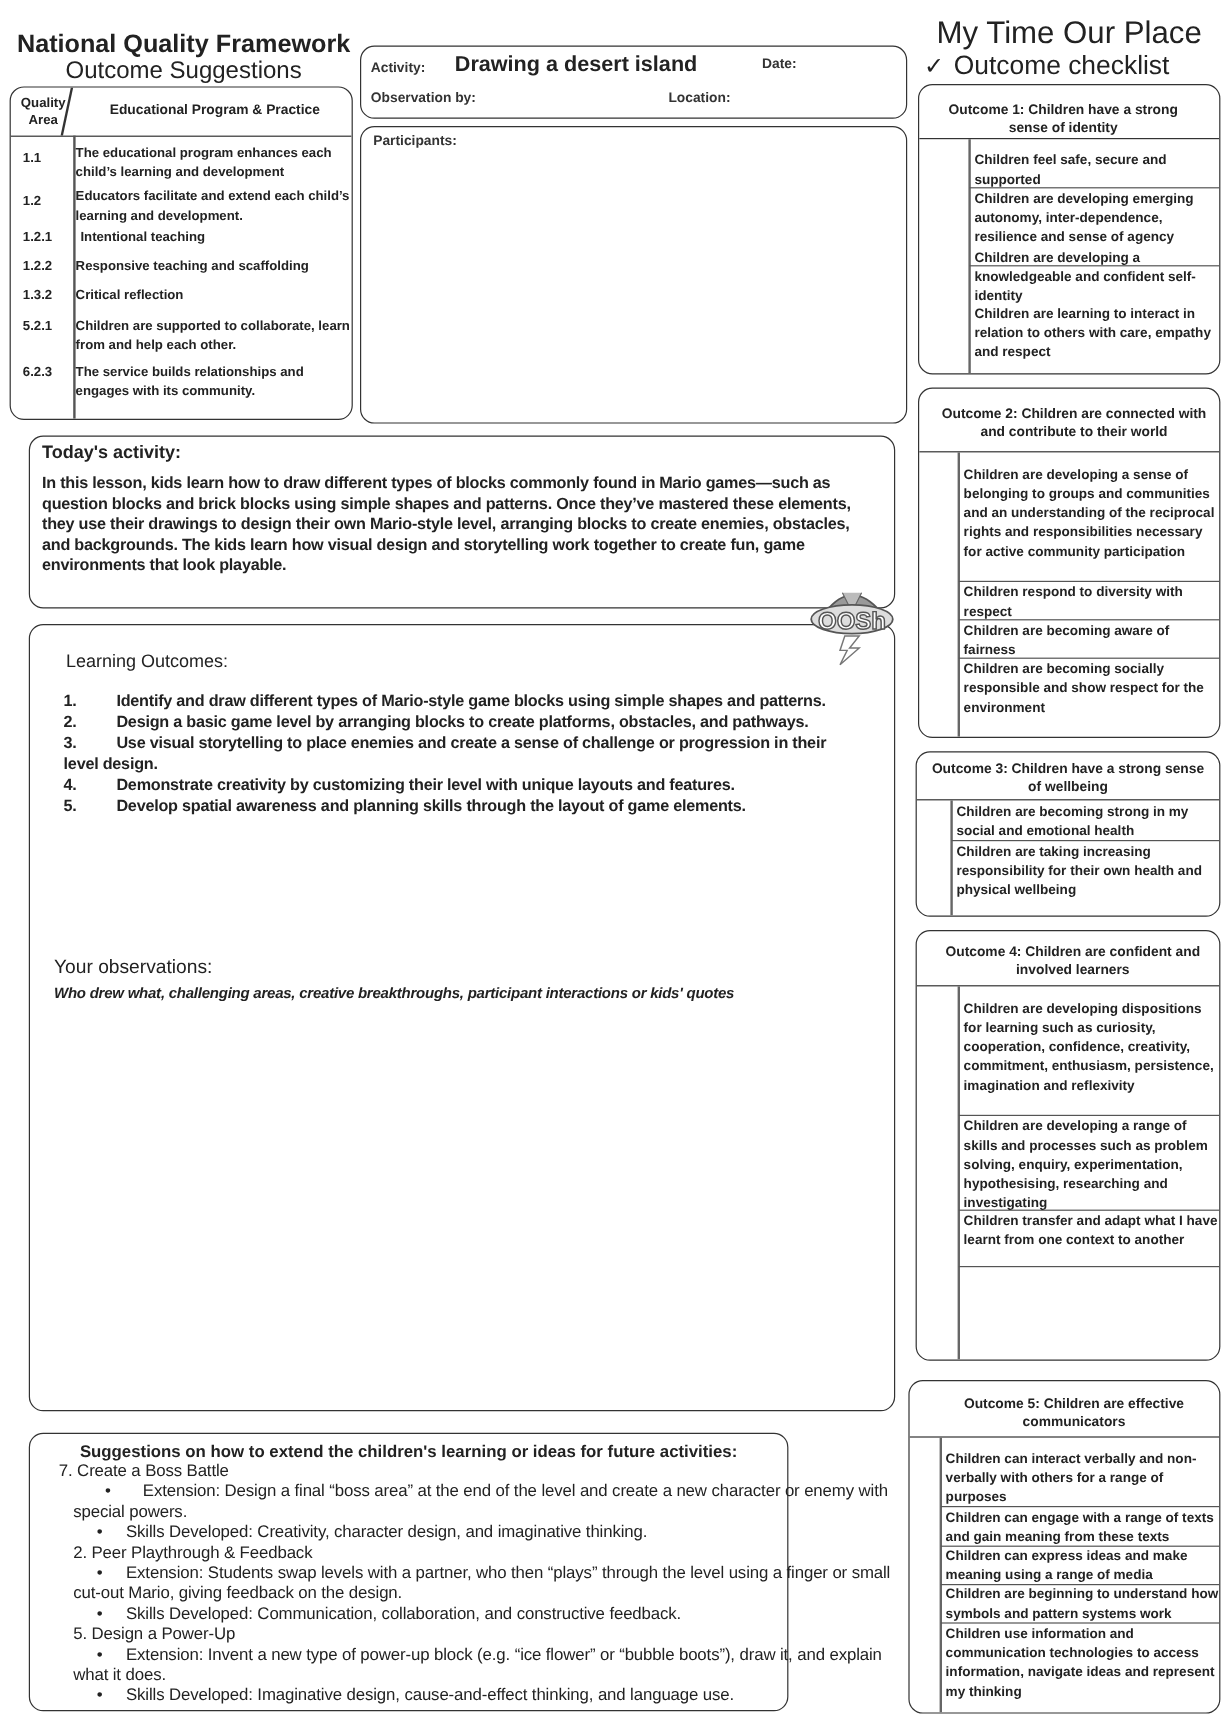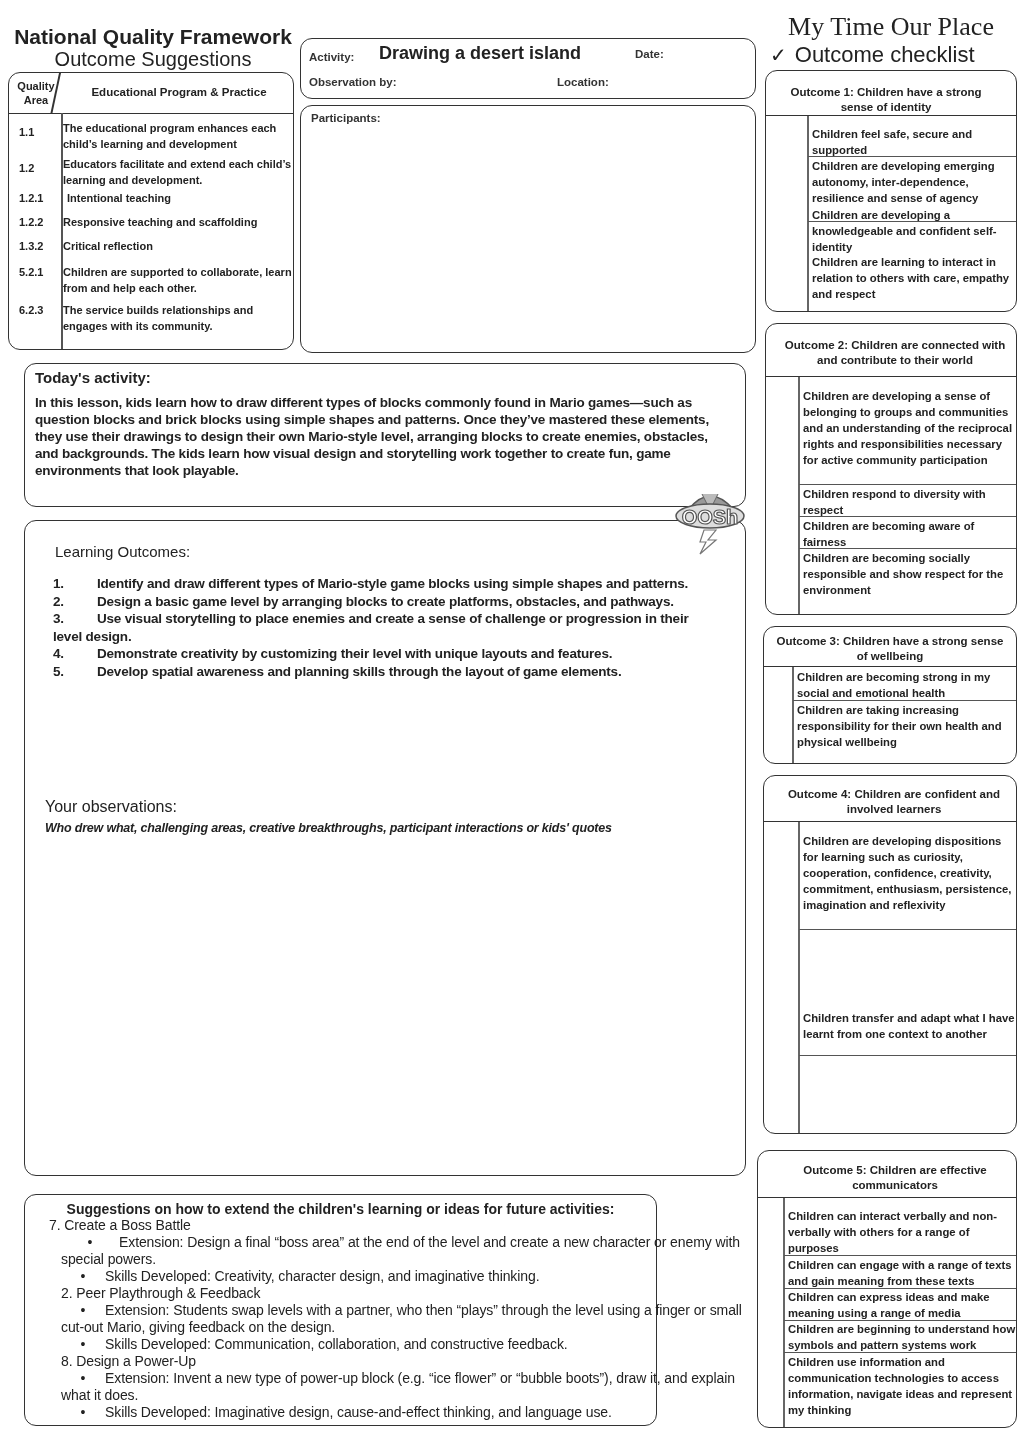--- a/index.html
+++ b/index.html
@@ -26,21 +26,21 @@
   .nqf-row .code { position: absolute; left: 10px; width: 40px; }
   .nqf-row .desc { position: absolute; left: 54px; width: 230px; }
 
   
   #activity-box { left: 300px; top: 38px; width: 456px; height: 61px; }
   .lbl { position: absolute; font-size: 11.5px; font-weight: bold; color: #333; }
   #activity-name { position: absolute; left: 78px; top: 4px; font-size: 18px; font-weight: bold; color: #222; }
   #participants-box { left: 300px; top: 105px; width: 456px; height: 248px; }
 
   
-  #mtop-title { left: 760px; top: 12px; width: 262px; text-align: center; font-size: 26px; line-height: 30px; color: #222; font-family: Liberation Serif, serif; }
+  #mtop-title { left: 760px; top: 12px; width: 262px; text-align: center; font-size: 26px; line-height: 30px; color: #222; }
   #mtop-sub { left: 770px; top: 42px; width: 260px; font-size: 22px; color: #222; }
 
   .outcome { overflow: hidden; }
   .outcome .ohead { position: absolute; left: 0; top: 0; width: 100%; text-align: center;
                     font-size: 11.5px; font-weight: bold; line-height: 15px; border-bottom: 1.5px solid #333; }
   .outcome .vline { position: absolute; width: 1.5px; bottom: 0; background: #666; }
   .outcome .item { position: absolute; right: 0; font-size: 11.3px; font-weight: bold; line-height: 16px;
                    border-bottom: 1px solid #555; padding-left: 4px; box-sizing: border-box; }
   .outcome .item.last { border-bottom: none; }
 
@@ -153,20 +153,21 @@
   <div class="ohead" style="height:40px; padding:7px 8px 0 8px; box-sizing:border-box;">Outcome 3: Children have a strong sense of wellbeing</div>
   <div class="vline" style="left:28px; top:40px;"></div>
   <div class="item" style="left:29px; top:42px; height:32px;">Children are becoming strong in my social and emotional health</div>
   <div class="item last" style="left:29px; top:75px; height:50px;">Children are taking increasing responsibility for their own health and physical wellbeing</div>
 </div>
 
 <div class="abs box outcome" style="left:763px; top:775px; width:254px; height:359px;">
   <div class="ohead" style="height:46px; padding:11px 8px 0 16px; box-sizing:border-box;">Outcome 4: Children are confident and involved learners</div>
   <div class="vline" style="left:34px; top:46px;"></div>
   <div class="item" style="left:35px; top:57px; height:97px;">Children are developing dispositions for learning such as curiosity, cooperation, confidence, creativity, commitment, enthusiasm, persistence, imagination and reflexivity</div>
+  <div class="item" style="left:35px; top:155px; height:78px;">Children are developing a range of skills and processes such as problem solving, enquiry, experimentation, hypothesising, researching and investigating</div>
   <div class="item" style="left:35px; top:234px; height:46px;">Children  transfer and adapt what I have learnt from one context to another</div>
 </div>
 
 <div class="abs box outcome" style="left:757px; top:1150px; width:260px; height:278px;">
   <div class="ohead" style="height:47px; padding:12px 8px 0 24px; box-sizing:border-box;">Outcome 5: Children are effective communicators</div>
   <div class="vline" style="left:25px; top:47px;"></div>
   <div class="item" style="left:26px; top:57px; height:48px;">Children can interact verbally and non-verbally with others for a range of purposes</div>
   <div class="item" style="left:26px; top:106px; height:32px; white-space:nowrap; overflow:hidden;">
       <span style="white-space:normal; display:block; width:232px;">Children can engage with a range of texts and gain meaning from these texts</span>
     </div>
@@ -206,17 +207,17 @@
 
 <div id="sugg-box" class="abs box">
   <div id="sugg-title">Suggestions on how to extend the children's learning or ideas for future activities:</div>
   <div class="sugg">
     <div class="h" style="margin-left:0">7.  Create a Boss Battle</div>
     <div class="b"><span class="dot" style="width:58px">•</span><span>Extension: Design a final “boss area” at the end of the level and create a new character or enemy with special powers.</span></div>
     <div class="b"><span class="dot">•</span><span>Skills Developed: Creativity, character design, and imaginative thinking.</span></div>
     <div class="h" style="margin-left:12px">2. Peer Playthrough &amp; Feedback</div>
     <div class="b"><span class="dot">•</span><span>Extension: Students swap levels with a partner, who then “plays” through the level using a finger or small cut-out Mario, giving feedback on the design.</span></div>
     <div class="b"><span class="dot">•</span><span>Skills Developed: Communication, collaboration, and constructive feedback.</span></div>
-    <div class="h" style="margin-left:12px">8. Design a Power-Up</div>
+    <div class="h" style="margin-left:12px">5. Design a Power-Up</div>
     <div class="b"><span class="dot">•</span><span>Extension: Invent a new type of power-up block (e.g. “ice flower” or “bubble boots”), draw it, and explain what it does.</span></div>
     <div class="b"><span class="dot">•</span><span>Skills Developed: Imaginative design, cause-and-effect thinking, and language use.</span></div>
   </div>
 </div>
 
 </body></html>

